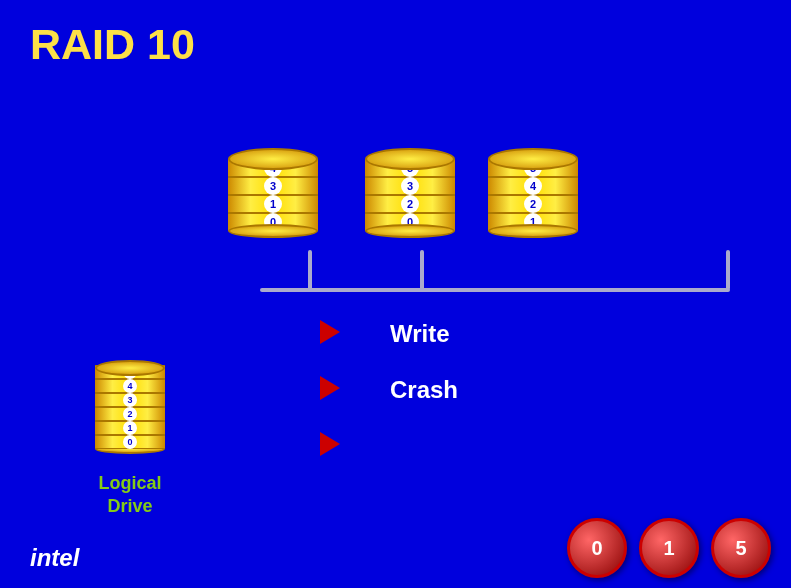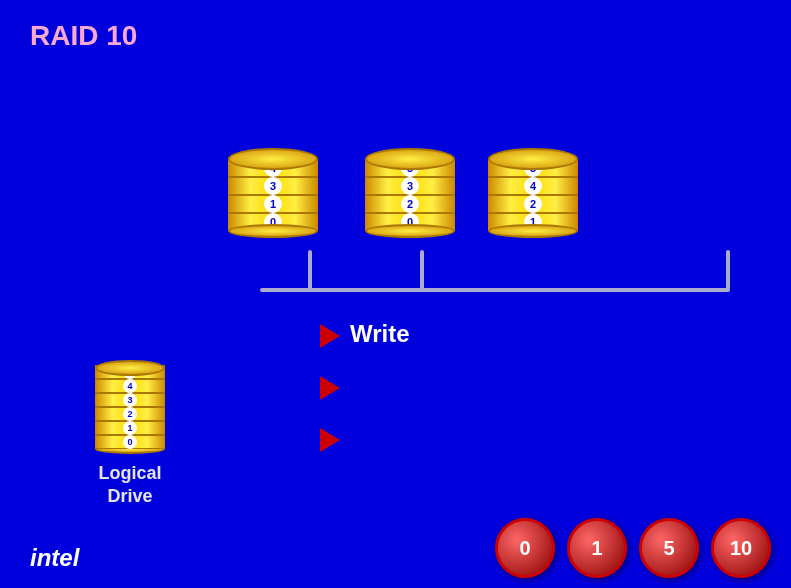--- a/index.html
+++ b/index.html
@@ -10,22 +10,22 @@
       font-family: Arial, sans-serif;
       overflow: hidden;
       position: relative;
     }
 
     
     #title {
       position: absolute;
       top: 20px;
       left: 30px;
-      color: #f9a8d4;
-      font-size: 28px;
+      color: #fde047;
+      font-size: 43px;
       font-weight: bold;
     }
 
     
     #intel {
       position: absolute;
       bottom: 16px;
       left: 30px;
       color: white;
       font-size: 24px;
@@ -131,25 +131,25 @@
     }
 
     
     .logical-drive {
       position: absolute;
       top: 360px;
       left: 95px;
     }
 
     .logical-drive-label {
-      color: #e5e5e5;
+      color: #84cc16;
       font-size: 18px;
       font-weight: bold;
       text-align: center;
-      margin-top: 8px;
+      margin-top: 18px;
       line-height: 1.3;
     }
 
     
     .buttons-row {
       position: absolute;
       bottom: 10px;
       right: 20px;
       display: flex;
       flex-direction: row;
@@ -175,23 +175,24 @@
 
     
     .actions {
       position: absolute;
       top: 320px;
       left: 320px;
     }
 
     .action-item {
       display: flex;
-      align-items: flex-end;
+      align-items: flex-start;
       margin-bottom: 28px;
       cursor: pointer;
+      gap: 40px;
     }
 
     .play-icon {
       width: 0;
       height: 0;
       border-top: 12px solid transparent;
       border-bottom: 12px solid transparent;
       border-left: 20px solid #cc0000;
       margin-right: 10px;
       flex-shrink: 0;
@@ -348,24 +349,24 @@
   <div class="logical-drive-label">Logical<br>Drive</div>
 </div>
 
 <div class="actions">
   <div class="action-item">
     <div class="play-icon"></div>
     <span class="action-label">Write</span>
   </div>
   <div class="action-item">
     <div class="play-icon"></div>
+    <span class="action-label">Crash</span>
   </div>
   <div class="action-item">
     <div class="play-icon"></div>
   </div>
 </div>
 
 <div class="buttons-row">
   <div class="nav-btn">0</div>
   <div class="nav-btn">1</div>
   <div class="nav-btn">5</div>
-  <div class="nav-btn">10</div>
 </div>
 
 </body></html>

